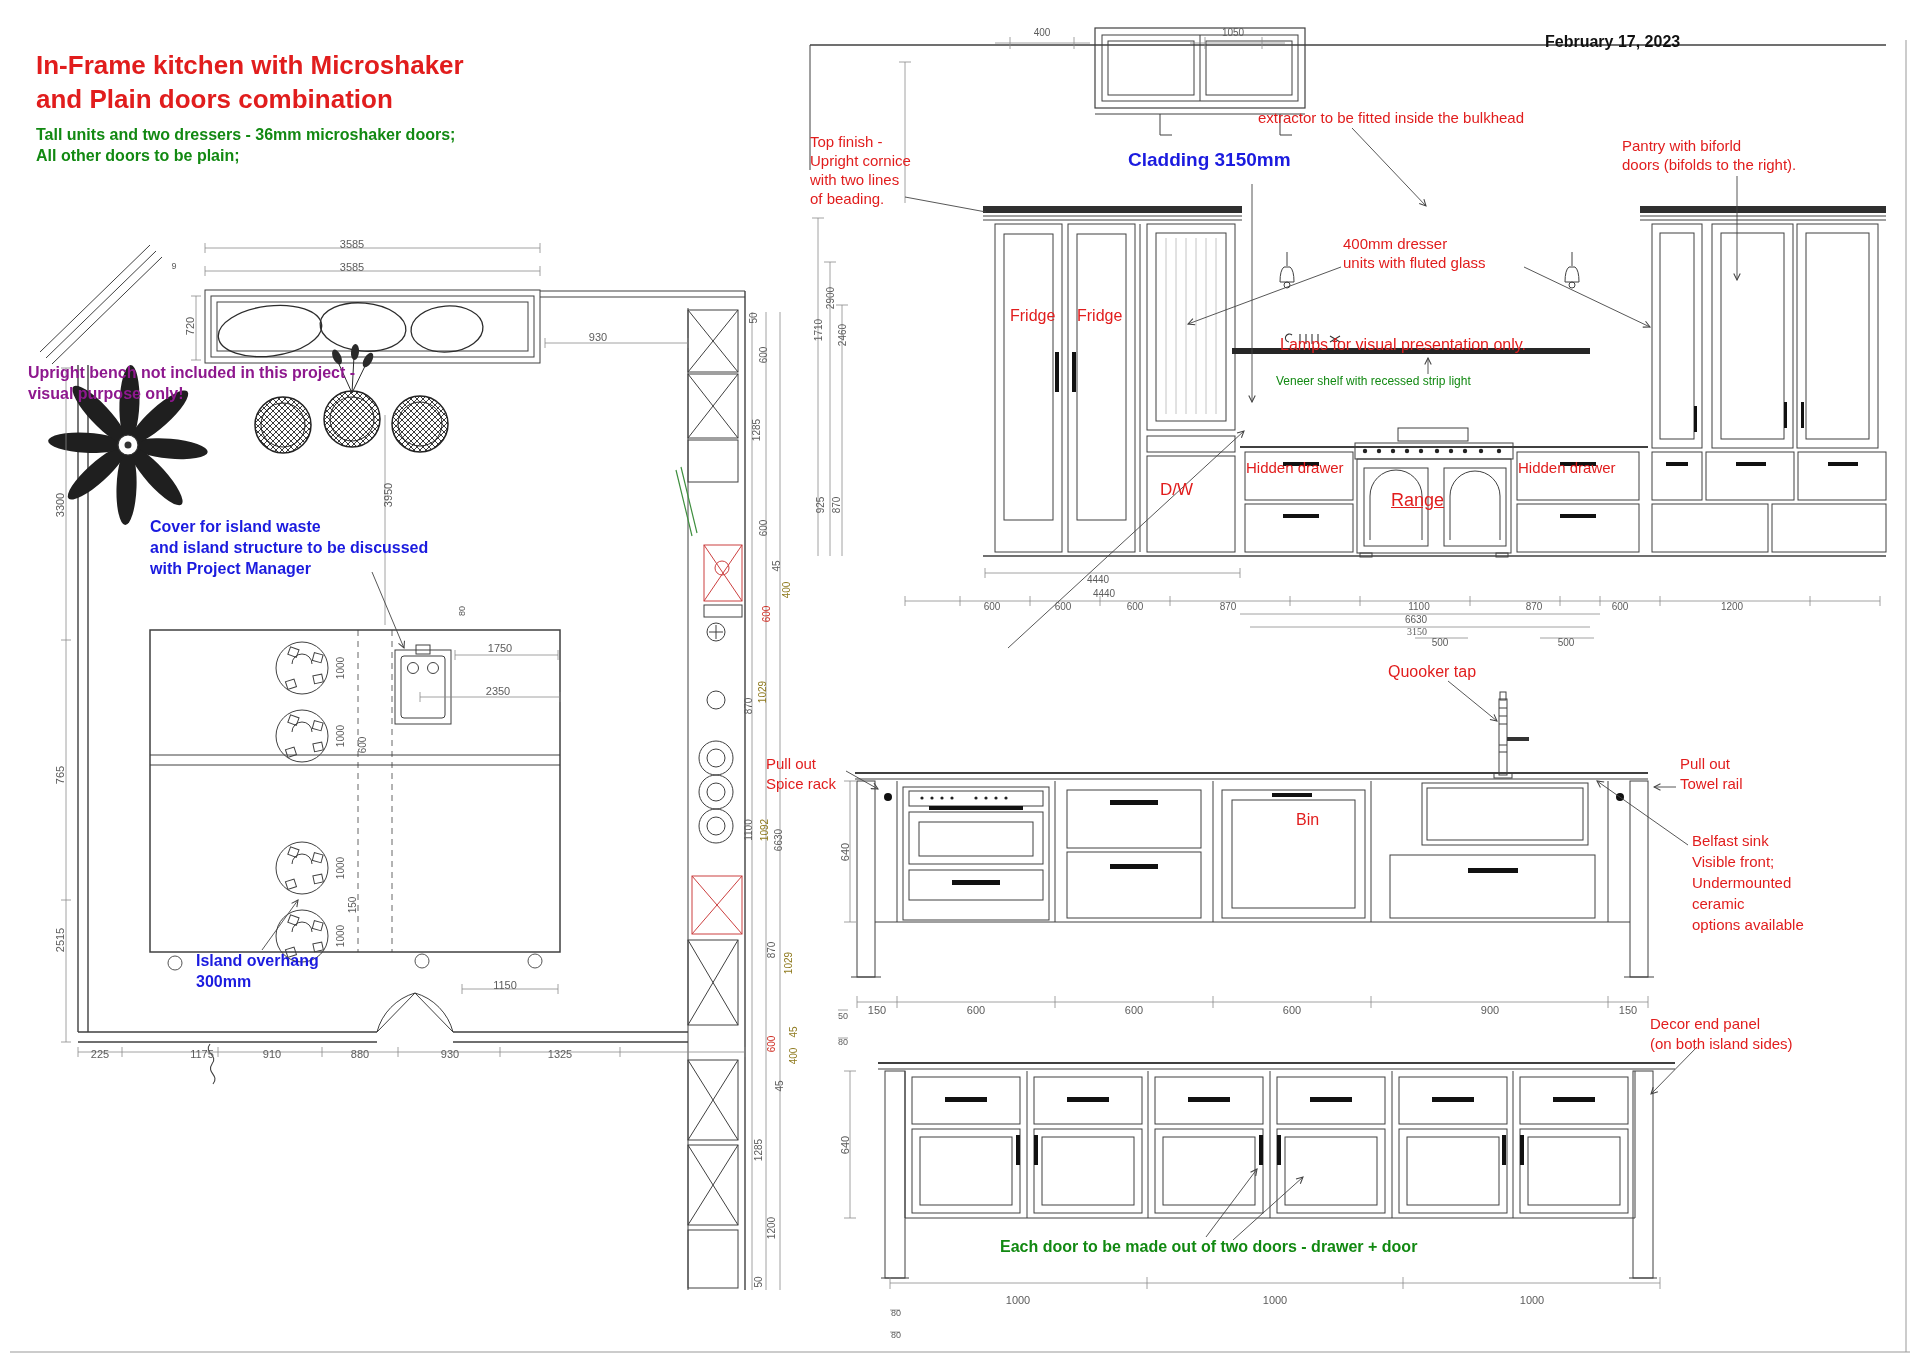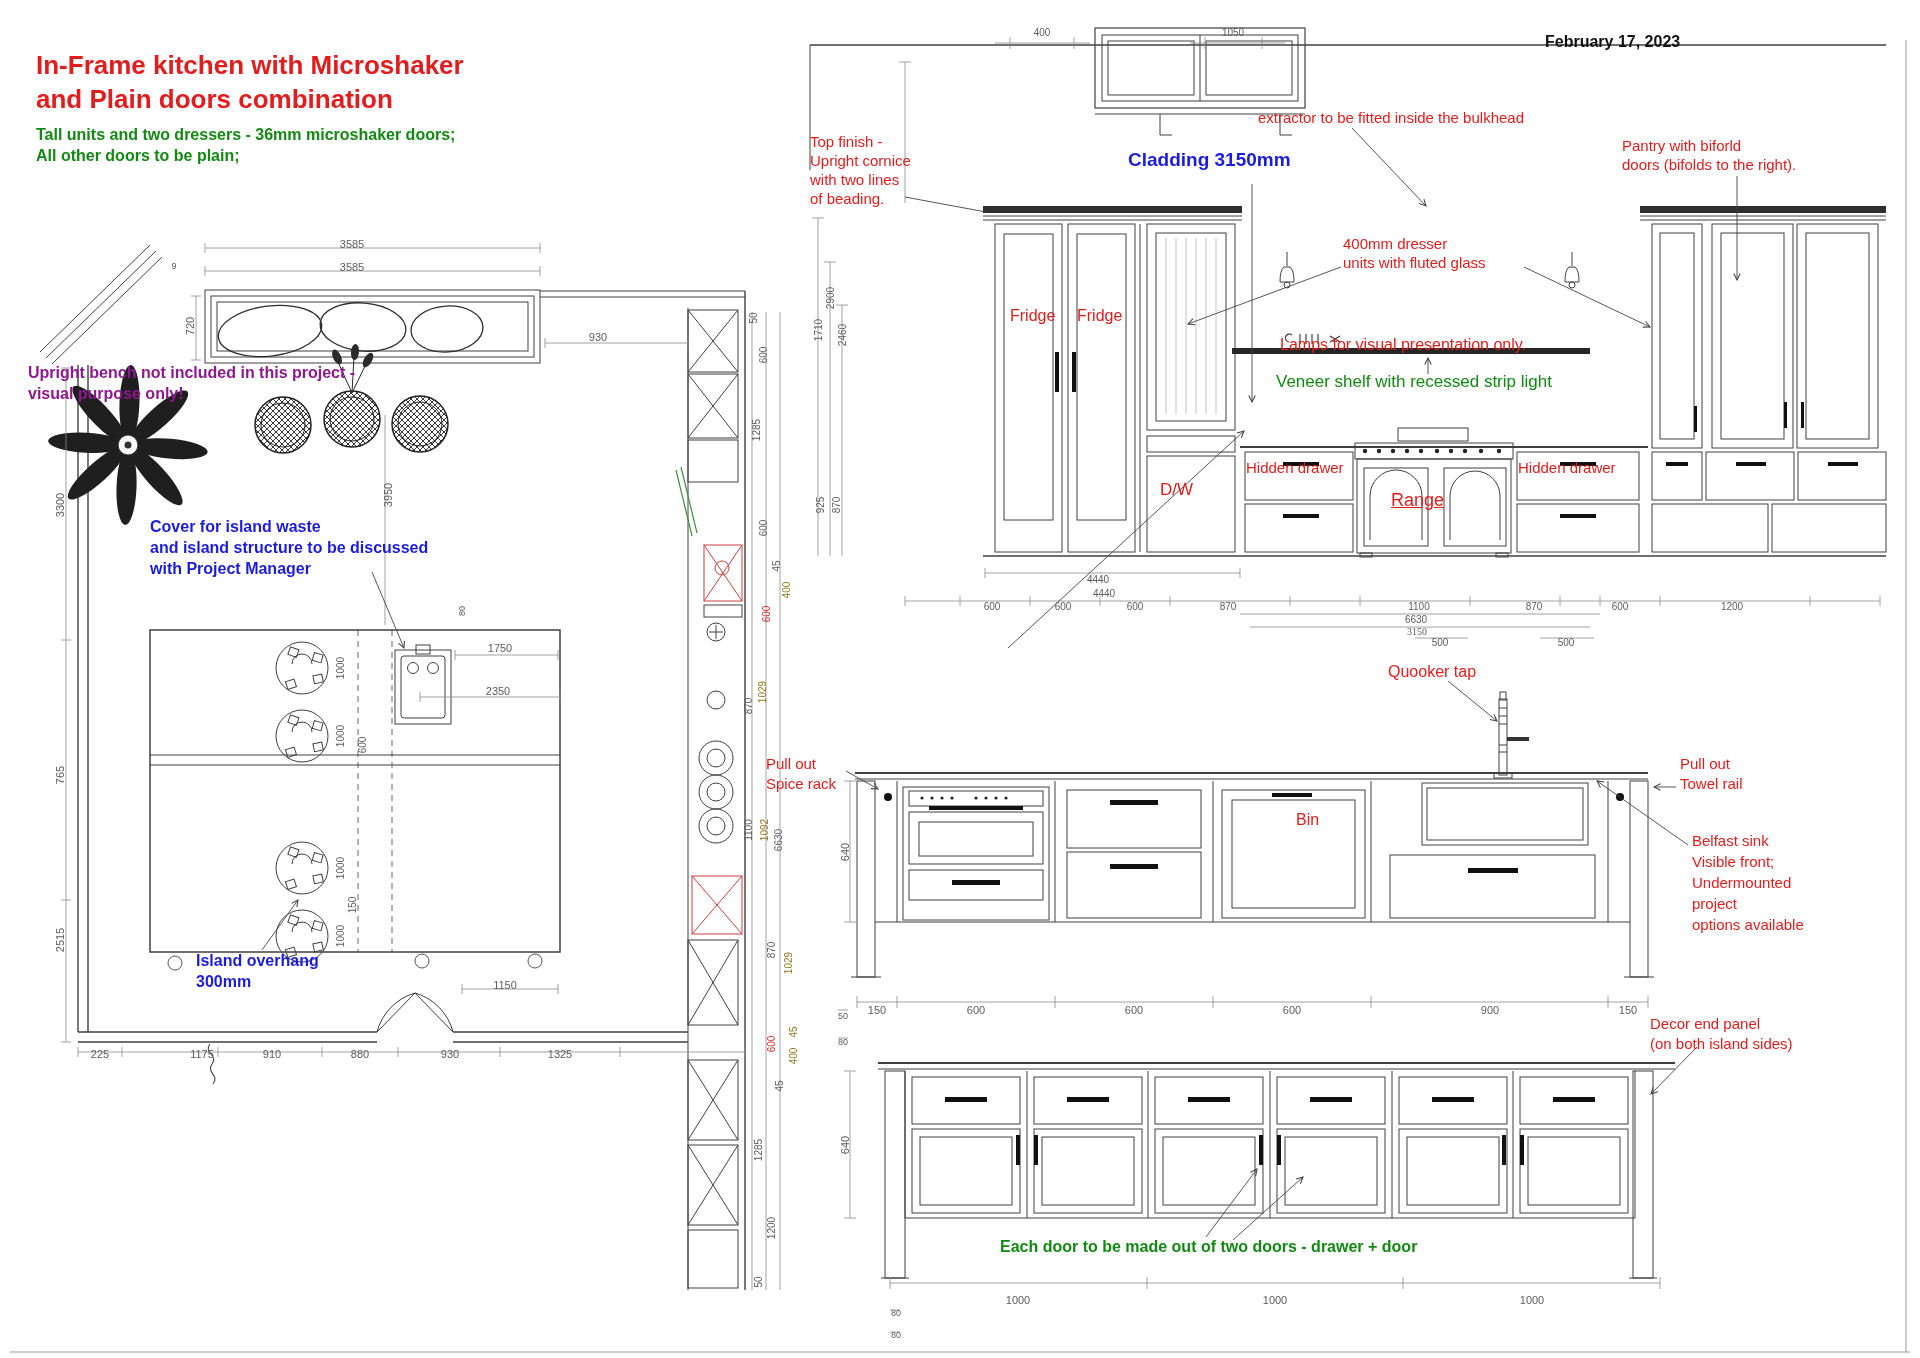--- a/index.html
+++ b/index.html
@@ -451,21 +451,21 @@
       </div>
       <div class="ann c-red" style="left: 1010px; top: 306px; font-size: 16px; line-height: 20px;">
         <span class="line">Fridge</span>
       </div>
       <div class="ann c-red" style="left: 1077px; top: 306px; font-size: 16px; line-height: 20px;">
         <span class="line">Fridge</span>
       </div>
       <div class="ann c-red" style="left: 1280px; top: 312px; font-size: 16px; line-height: 20px; margin-top: 23px;">
         <span class="line">Lamps for visual presentation only.</span>
       </div>
-      <div class="ann c-green" style="left: 1276px; top: 372px; font-size: 17px; line-height: 19px;">
+      <div class="ann c-green" style="left: 1276px; top: 372px; font-size: 12px; line-height: 19px;">
         <span class="line">Veneer shelf with recessed strip light</span>
       </div>
       <div class="ann c-red" style="left: 1246px; top: 458px; font-size: 15px; line-height: 19px;">
         <span class="line">Hidden drawer</span>
       </div>
       <div class="ann c-red" style="left: 1518px; top: 458px; font-size: 15px; line-height: 19px;">
         <span class="line">Hidden drawer</span>
       </div>
       <div class="ann c-red" style="left: 1160px; top: 480px; font-size: 17px; line-height: 20px;">
         <span class="line">D/W</span>
@@ -481,21 +481,21 @@
         <span class="line">Spice rack</span>
       </div>
       <div class="ann c-red" style="left: 1680px; top: 754px; font-size: 15px; line-height: 20px;">
         <span class="line">Pull out</span>
         <span class="line">Towel rail</span>
       </div>
       <div class="ann c-red" style="left: 1692px; top: 830px; font-size: 15px; line-height: 21px;">
         <span class="line">Belfast sink</span>
         <span class="line">Visible front;</span>
         <span class="line">Undermounted</span>
-        <span class="line">project</span>
+        <span class="line">ceramic</span>
         <span class="line">options available</span>
       </div>
       <div class="ann c-red" style="left: 1296px; top: 810px; font-size: 16px; line-height: 20px;">
         <span class="line">Bin</span>
       </div>
       <div class="ann c-red" style="left: 1650px; top: 1014px; font-size: 15px; line-height: 20px;">
         <span class="line">Decor end panel</span>
         <span class="line">(on both island sides)</span>
       </div>
       <div class="ann c-green b" style="left: 1000px; top: 1236px; font-size: 16px; line-height: 21px;">

